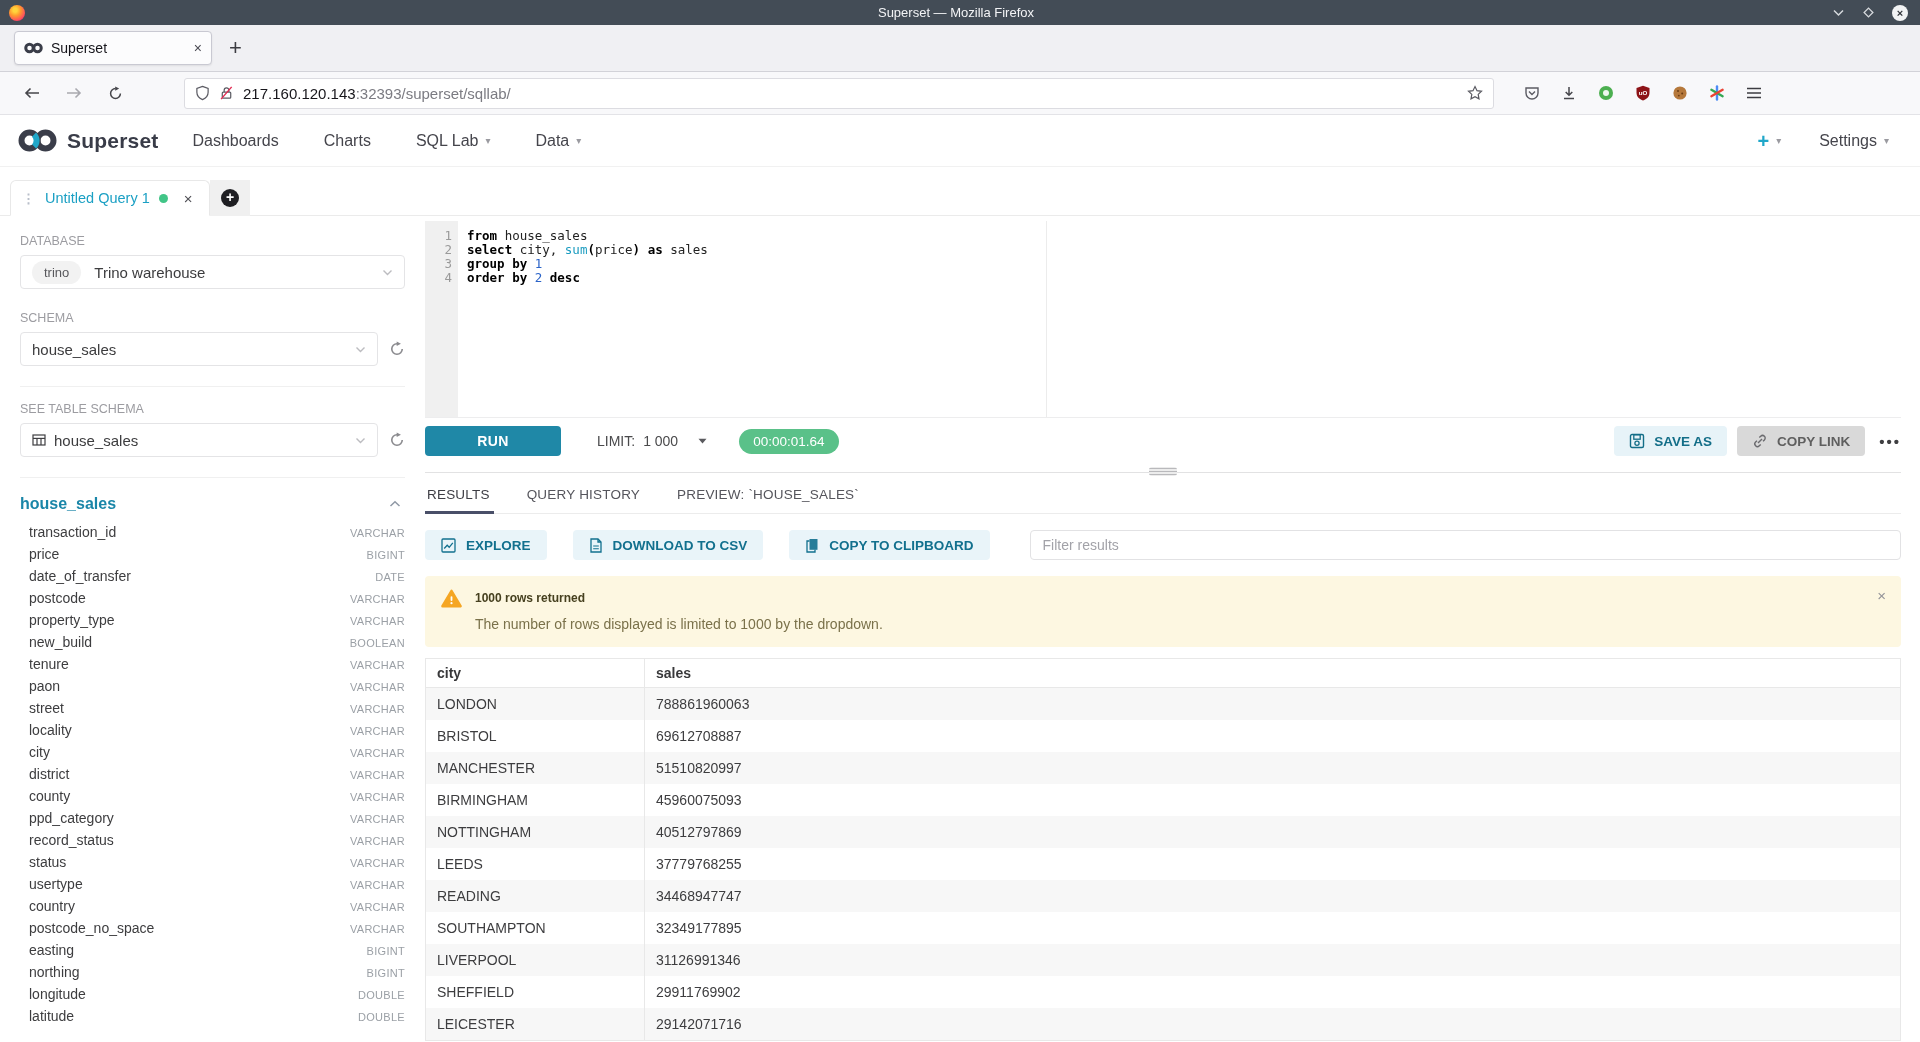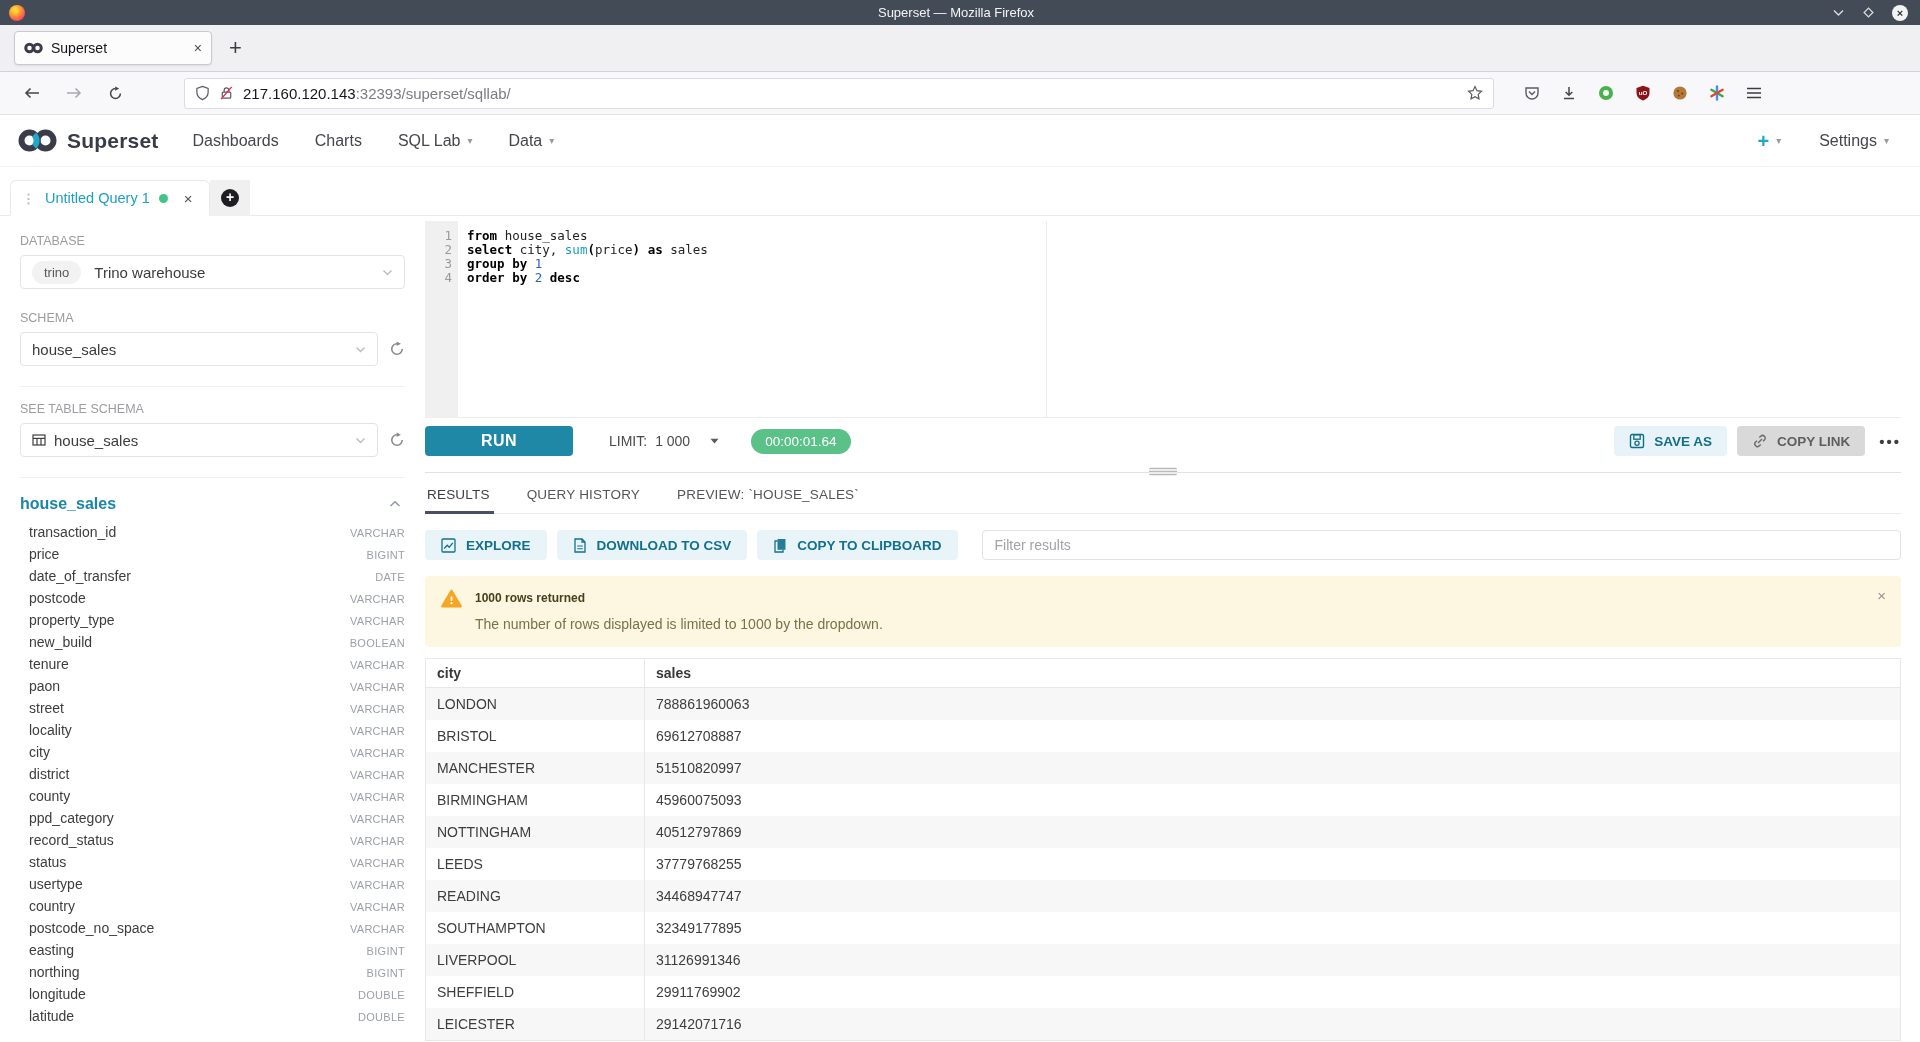--- a/index.html
+++ b/index.html
@@ -30,21 +30,21 @@
              display:flex;align-items:center;padding:0 10px;box-sizing:border-box;gap:9px;}
   .url-text{font-size:15px;flex:1;white-space:nowrap;overflow:hidden;}
   .url-host{color:#17161b;}
   .url-rest{color:#7b7b82;}
   .browser-right-icons{display:flex;align-items:center;gap:21px;margin-left:30px;}
 
   
   .superset-nav{height:51px;background:#fff;display:flex;align-items:center;padding:0 17px;}
   .brand{display:flex;align-items:center;gap:9px;}
   .brand-name{font-size:21px;font-weight:bold;color:#393c48;letter-spacing:.2px;}
-  .nav-menu{display:flex;align-items:flex-start;margin-left:34px;gap:36px;}
+  .nav-menu{display:flex;align-items:flex-start;margin-left:34px;gap:45px;}
   .nav-item{font-size:16px;color:#45454c;display:flex;align-items:center;cursor:default;}
   .mini-caret{font-size:10px;color:#9a9aa0;margin-left:7px;}
   .nav-right{margin-left:auto;display:flex;align-items:center;gap:38px;margin-right:14px;}
   .add-btn{display:flex;align-items:center;}
   .add-plus{color:#20a7c9;font-size:20px;font-weight:bold;line-height:20px;}
   .settings-btn{font-size:16px;color:#45454c;display:flex;align-items:center;}
 
   
   .tabstrip{height:48px;background:#fff;border-top:1px solid #f1f1f1;border-bottom:1px solid #ebebeb;
             display:flex;align-items:flex-end;padding-left:10px;}
@@ -85,22 +85,22 @@
   .gutter-num{font:12.5px/14px "DejaVu Sans Mono",monospace;color:#9a9a9a;text-align:right;padding-right:6px;}
   .code{flex:1;padding:8px 0 0 9px;font:12.5px/14px "DejaVu Sans Mono",monospace;color:#222;position:relative;}
   .code-line{white-space:pre;height:14px;}
   .tk-kw{font-weight:bold;color:#000;}
   .tk-fn{color:#1b9cc0;}
   .tk-num{color:#2a63c8;}
   .tk-plain{color:#222;}
   .print-margin{position:absolute;top:0;bottom:0;left:588px;width:1px;background:#ececec;}
 
   .editor-toolbar{height:46px;display:flex;align-items:center;}
-  .run-btn{width:148px;height:30px;background:#1f88a7;color:#fff;border:none;border-radius:4px;
-           font-weight:bold;font-size:16px;letter-spacing:.4px;font-family:inherit;}
+  .run-btn{width:136px;height:30px;background:#1f88a7;color:#fff;border:none;border-radius:4px;
+           font-weight:bold;font-size:14px;letter-spacing:.4px;font-family:inherit;}
   .limit{margin-left:36px;display:flex;align-items:center;font-size:14px;color:#4a4a4c;gap:8px;}
   .limit-caret{margin-left:12px;}
   .elapsed{margin-left:32px;height:25px;background:#5ac189;color:#fff;border-radius:13px;
            display:flex;align-items:center;padding:0 14px;font-size:13.5px;}
   .toolbar-right{margin-left:auto;display:flex;align-items:center;gap:10px;}
   .tb-btn{height:30px;border:none;border-radius:4px;display:flex;align-items:center;gap:9px;
           padding:0 15px;font-weight:bold;font-size:13.5px;font-family:inherit;}
   .saveas{background:#e7f3f8;color:#136e88;}
   .copylink{background:#d9d9d9;color:#5f5f5f;}
   .more-btn{color:#3f3f42;font-size:15px;letter-spacing:2px;margin-left:4px;font-weight:bold;}
@@ -108,21 +108,21 @@
   .split-divider{border-top:1px solid #e2e2e3;position:relative;margin-top:8px;}
   .resize-handle{position:absolute;left:calc(50% - 14px);top:-6px;width:28px;height:9px;border-radius:3px;
                  background:repeating-linear-gradient(#ececec 0 1px,#b9b9bc 1px 2px,#ececec 2px 3px);}
 
   
   .results{padding-top:14px;display:flex;flex-direction:column;}
   .res-tabs{display:flex;gap:37px;border-bottom:1px solid #ececec;padding-left:2px;}
   .res-tab{font-size:13.5px;font-weight:normal;color:#55555c;padding-bottom:11px;position:relative;letter-spacing:.2px;}
   .res-tab.active{color:#3d3d44;}
   .res-tab.active::after{content:"";position:absolute;left:-2px;right:-4px;bottom:-1px;height:3px;background:#494f68;}
-  .res-actions{display:flex;align-items:center;gap:10px;margin-top:16px;}
+  .res-actions{display:flex;align-items:center;gap:26px;margin-top:16px;}
   .action-btn{height:30px;background:#e9f4f9;color:#12708e;border:none;border-radius:4px;display:flex;
               align-items:center;gap:10px;padding:0 16px;font-weight:bold;font-size:13.5px;font-family:inherit;}
   .filter-input{flex:1;margin-left:14px;height:30px;border:1px solid #e2e2e4;border-radius:4px;
                 font-size:14px;padding:0 12px;color:#333;font-family:inherit;box-sizing:border-box;}
   .filter-input::placeholder{color:#a2a2a8;}
   .alert{margin-top:16px;background:#fdf7e1;border-radius:4px;padding:12px 16px 14px 16px;display:flex;position:relative;}
   .alert-icon{flex:none;margin-right:13px;margin-top:1px;}
   .alert-title{font-size:12px;font-weight:bold;color:#46401f;line-height:20px;}
   .alert-body{font-size:14px;color:#7a714a;margin-top:7px;line-height:18px;}
   .alert-close{position:absolute;right:15px;top:11px;color:#939398;font-size:15px;}

